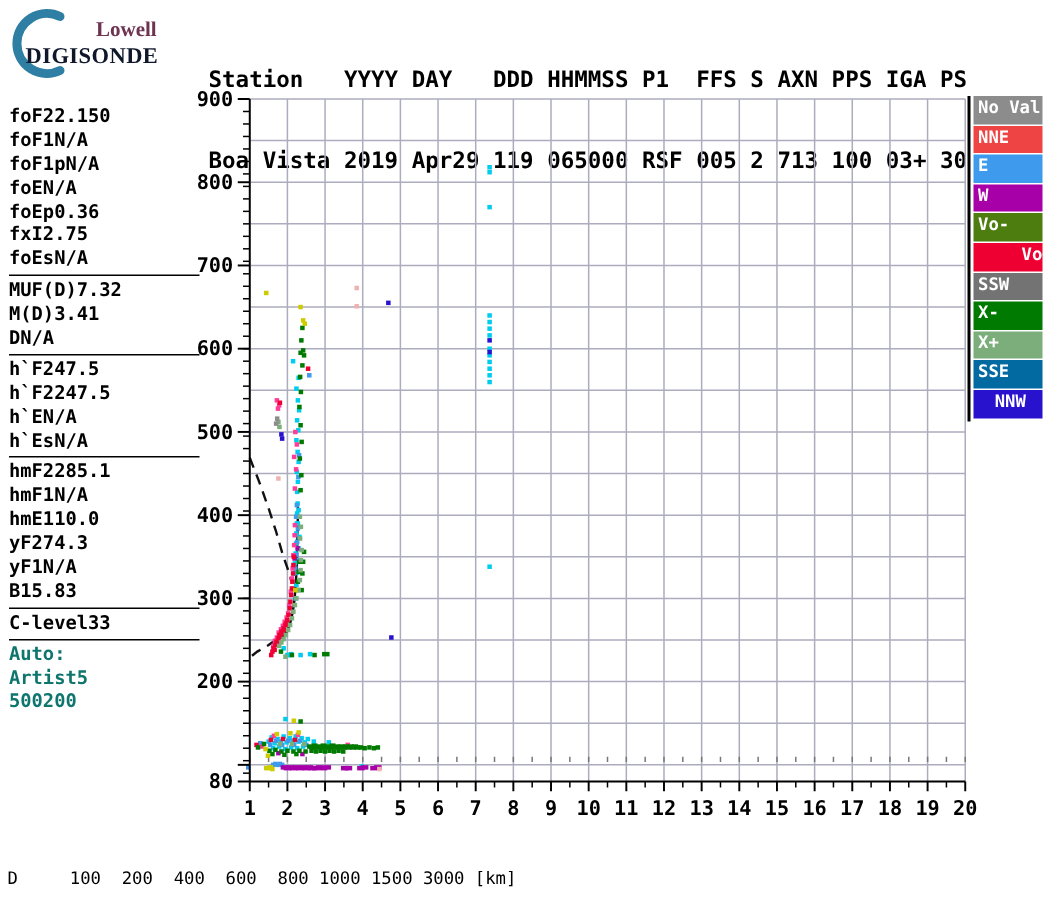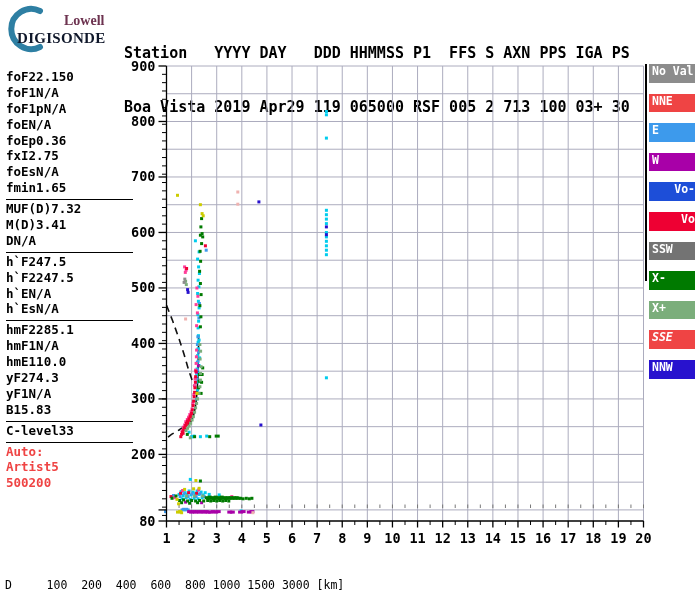--- a/index.html
+++ b/index.html
@@ -4,31 +4,31 @@
 <style>
   html,body{margin:0;padding:0}
   body{width:700px;height:600px;position:relative;background:#ffffff;overflow:hidden;
        font-family:"DejaVu Sans Mono","Liberation Mono",monospace;}
 
   .logo{position:absolute;left:4px;top:3px;width:132px;height:52px}
   .logo-arc{position:absolute;left:2px;top:2px}
   .logo-lowell{position:absolute;left:60px;top:10px;font:bold 14px "Liberation Serif",serif;color:#6d3350}
   .logo-digi{position:absolute;left:13px;top:27px;font:bold 15px "Liberation Serif",serif;color:#0f172a;letter-spacing:.3px}
 
-  .station{position:absolute;left:124px;top:8px;font:bold 15px "DejaVu Sans Mono",monospace;
+  .station{position:absolute;left:139px;top:8px;font:bold 15px "DejaVu Sans Mono",monospace;
            line-height:18px;white-space:pre;color:#000}
 
   .params{position:absolute;left:6px;top:69px;width:127px}
   .prow{display:flex;font:bold 12.5px "DejaVu Sans Mono",monospace;
         height:15.9px;line-height:15.9px;color:#000}
   .pdiv{border-top:1.5px solid #000;margin:3px 0 1px 0;height:0}
-  .pinfo{font:bold 12.5px "DejaVu Sans Mono",monospace;height:15.9px;line-height:15.9px;color:#ef4444}
+  .pinfo{font:bold 12.5px "DejaVu Sans Mono",monospace;height:15.9px;line-height:15.9px;color:#0f766e}
 
   .legend{position:absolute;left:649px;top:64px;width:46px}
-  .legend-item{height:18.6px;line-height:18.6px;margin-bottom:11px;color:#fff;
+  .legend-item{height:18.6px;line-height:18.6px;margin-bottom:1px;color:#fff;
                font:bold 11.5px "DejaVu Sans Mono",monospace;padding-left:3px;white-space:nowrap}
   .legend-sep{position:absolute;left:645px;top:64px;width:2px;height:217px;background:#000}
 
   .footer{position:absolute;left:5px;top:551px;font:11.5px "DejaVu Sans Mono",monospace;
           line-height:13.8px;white-space:pre;color:#000}
 
   #plot{position:absolute;left:0;top:0;pointer-events:none}
 </style>
 </head>
 <body>
@@ -67,24 +67,20 @@
       <span>foEp</span>
       <span>0.36</span>
     </div>
     <div class="prow">
       <span>fxI</span>
       <span>2.75</span>
     </div>
     <div class="prow">
       <span>foEs</span>
       <span>N/A</span>
-    </div>
-    <div class="prow">
-      <span>fmin</span>
-      <span>1.65</span>
     </div>
     <div class="pdiv"></div>
     <div class="prow">
       <span>MUF(D)</span>
       <span>7.32</span>
     </div>
     <div class="prow">
       <span>M(D)</span>
       <span>3.41</span>
     </div>
@@ -677,26 +673,26 @@
       <text x="643.5" y="543" text-anchor="middle" font-family="&quot;DejaVu Sans Mono&quot;, monospace" font-size="13.5" font-weight="bold" fill="#000">20</text>
     </g>
   </svg>
 
 <div class="legend-sep"></div>
 <div class="legend" id="legend">
     <div class="legend-item" style="background: rgb(140, 140, 140);">No Val</div>
     <div class="legend-item" style="background: #ef4444;">NNE</div>
     <div class="legend-item" style="background: rgb(61, 154, 236);">E</div>
     <div class="legend-item" style="background: rgb(168, 0, 168);">W</div>
-    <div class="legend-item" style="background: #1d4ed8; text-align: right;">Vo-</div>
+    <div class="legend-item" style="background: #4d7c0f;">Vo-</div>
     <div class="legend-item" style="background: rgb(238, 0, 51); padding-left: 32px;">Vo+</div>
     <div class="legend-item" style="background: #737373;">SSW</div>
     <div class="legend-item" style="background: rgb(0, 122, 0);">X-</div>
     <div class="legend-item" style="background: rgb(123, 174, 123);">X+</div>
-    <div class="legend-item" style="background: #ef4444; font-style: italic;">SSE</div>
-    <div class="legend-item" style="background: rgb(40, 18, 206);">NNW</div>
+    <div class="legend-item" style="background: #0369a1;">SSE</div>
+    <div class="legend-item" style="background: rgb(40, 18, 206); text-align: center;">NNW</div>
   </div>
 
 <div class="footer">
   <div>D     100  200  400  600  800 1000 1500 3000 [km]</div>
   
   
 </div>
 
 </body></html>

